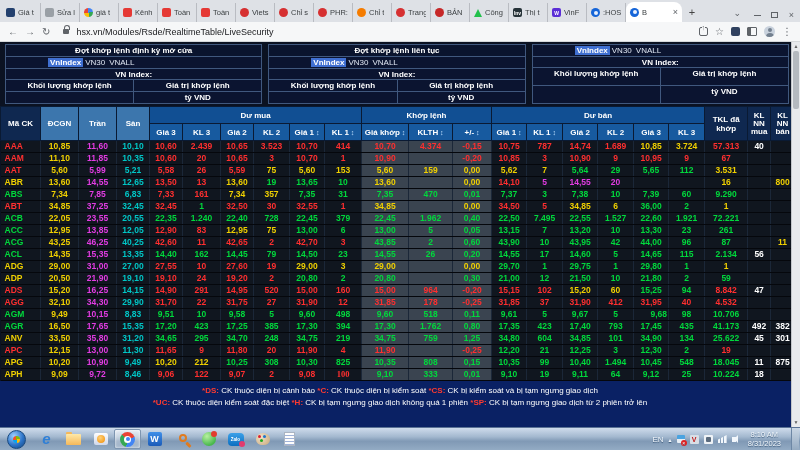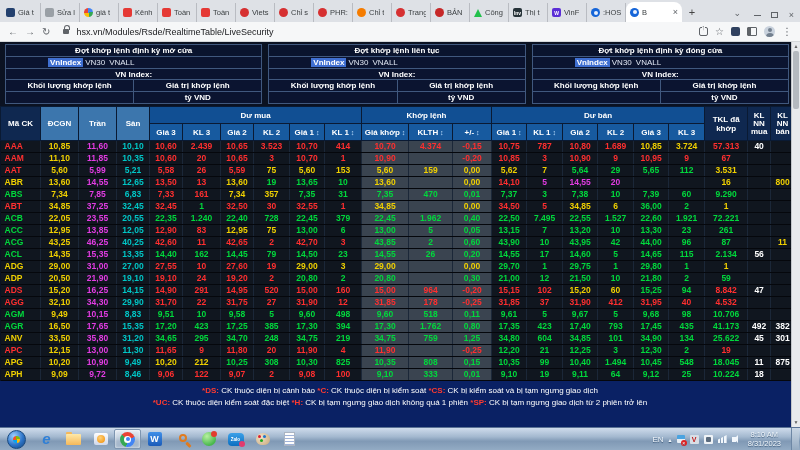--- a/index.html
+++ b/index.html
@@ -278,21 +278,20 @@
           <div class="p-cols">
             <div class="p-cell">Khối lượng khớp lệnh</div>
             <div class="p-cell r">Giá trị khớp lệnh</div>
           </div>
           <div class="p-unit">
             <div class="p-cell"></div>
             <div class="p-cell r">tỷ VND</div>
           </div>
         </div>
         <div class="panel">
-          <div class="p-title">Đợt khớp lệnh định kỳ đóng cửa</div>
           <div class="p-tabs">
             <span class="p-tab sel">VnIndex</span>
             <span class="p-tab">VN30</span>
             <span class="p-tab">VNALL</span>
           </div>
           <div class="p-index">VN Index:</div>
           <div class="p-cols">
             <div class="p-cell">Khối lượng khớp lệnh</div>
             <div class="p-cell r">Giá trị khớp lệnh</div>
           </div>
@@ -368,21 +367,21 @@
             <td style="color: rgb(255, 47, 47);">2.439</td>
             <td style="color: rgb(255, 47, 47);">10,65</td>
             <td style="color: rgb(255, 47, 47);">3.523</td>
             <td style="color: rgb(255, 47, 47);">10,70</td>
             <td style="color: rgb(255, 47, 47);">414</td>
             <td class="match" style="color: rgb(255, 47, 47);">10,70</td>
             <td class="match" style="color: rgb(255, 47, 47);">4.374</td>
             <td class="match" style="color: rgb(255, 47, 47);">-0,15</td>
             <td style="color: rgb(255, 47, 47);">10,75</td>
             <td style="color: rgb(255, 47, 47);">787</td>
-            <td style="color: rgb(255, 47, 47);">10,80</td>
+            <td style="color: rgb(255, 47, 47);">14,74</td>
             <td style="color: rgb(255, 47, 47);">1.689</td>
             <td style="color: rgb(240, 208, 0);">10,85</td>
             <td style="color: rgb(240, 208, 0);">3.724</td>
             <td style="color: rgb(255, 47, 47);">57.313</td>
             <td style="color: rgb(255, 255, 255);">40</td>
             <td></td>
           </tr>
           <tr>
             <td class="tick" style="color: rgb(255, 47, 47);">AAM</td>
             <td style="color: rgb(240, 208, 0);">11,10</td>
@@ -706,21 +705,21 @@
             <td style="color: rgb(0, 217, 60);">5</td>
             <td style="color: rgb(0, 217, 60);">9,60</td>
             <td style="color: rgb(0, 217, 60);">498</td>
             <td class="match" style="color: rgb(0, 217, 60);">9,60</td>
             <td class="match" style="color: rgb(0, 217, 60);">518</td>
             <td class="match" style="color: rgb(0, 217, 60);">0,11</td>
             <td style="color: rgb(0, 217, 60); margin-left: 43px;">9,61</td>
             <td style="color: rgb(0, 217, 60);">5</td>
             <td style="color: rgb(0, 217, 60);">9,67</td>
             <td style="color: rgb(0, 217, 60);">5</td>
-            <td style="color: rgb(0, 217, 60);">9,68</td>
+            <td style="color: rgb(0, 217, 60); text-align: right;">9,68</td>
             <td style="color: rgb(0, 217, 60);">98</td>
             <td style="color: rgb(0, 217, 60);">10.706</td>
             <td></td>
             <td></td>
           </tr>
           <tr>
             <td class="tick" style="color: rgb(0, 217, 60);">AGR</td>
             <td style="color: rgb(240, 208, 0);">16,50</td>
             <td style="color: rgb(226, 60, 226);">17,65</td>
             <td style="color: rgb(0, 198, 198);">15,35</td>
@@ -818,21 +817,21 @@
           <tr>
             <td class="tick" style="color: rgb(240, 208, 0);">APH</td>
             <td style="color: rgb(240, 208, 0);">9,09</td>
             <td style="color: rgb(226, 60, 226);">9,72</td>
             <td style="color: rgb(0, 198, 198);">8,46</td>
             <td style="color: rgb(255, 47, 47);">9,06</td>
             <td style="color: rgb(255, 47, 47);">122</td>
             <td style="color: rgb(255, 47, 47);">9,07</td>
             <td style="color: rgb(255, 47, 47);">2</td>
             <td style="color: rgb(255, 47, 47); margin-top: 36px;">9,08</td>
-            <td style="color: rgb(255, 47, 47);">100</td>
+            <td style="color: rgb(255, 47, 47); font-family: Liberation Serif, serif;">100</td>
             <td class="match" style="color: rgb(0, 217, 60);">9,10</td>
             <td class="match" style="color: rgb(0, 217, 60);">333</td>
             <td class="match" style="color: rgb(0, 217, 60);">0,01</td>
             <td style="color: rgb(0, 217, 60);">9,10</td>
             <td style="color: rgb(0, 217, 60);">19</td>
             <td style="color: rgb(0, 217, 60);">9,11</td>
             <td style="color: rgb(0, 217, 60);">64</td>
             <td style="color: rgb(0, 217, 60);">9,12</td>
             <td style="color: rgb(0, 217, 60);">25</td>
             <td style="color: rgb(0, 217, 60);">10.224</td>

